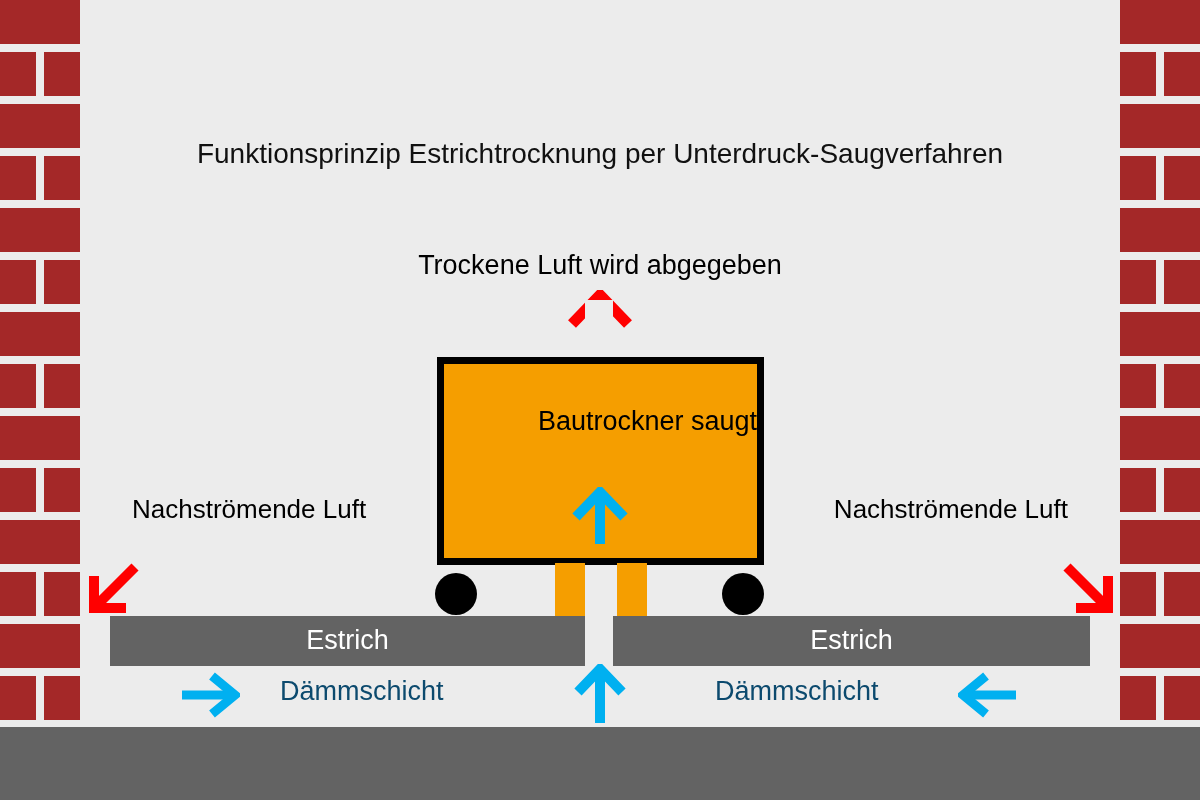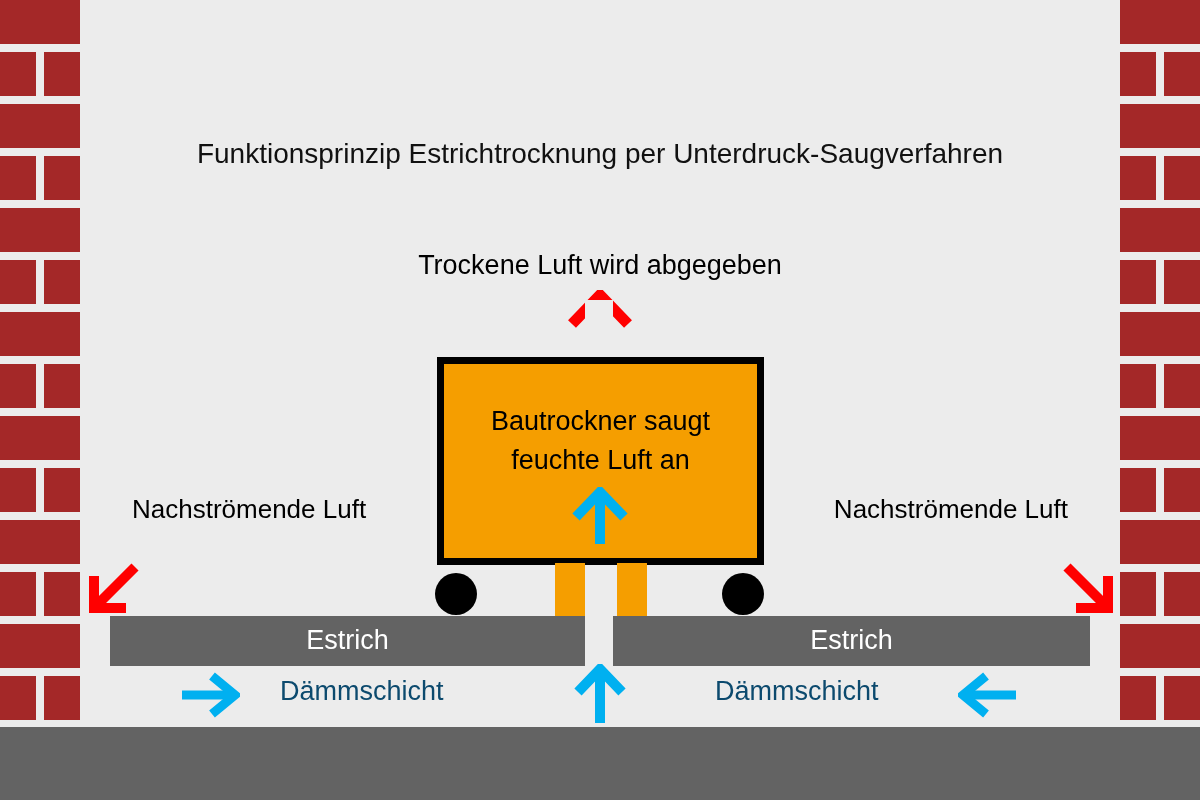--- a/index.html
+++ b/index.html
@@ -82,21 +82,21 @@
     height: 208px;
     background: #f59e00;
     border: 7px solid #000;
     box-sizing: border-box;
   }
   #dryer-text {
     position: absolute;
     left: 0;
     top: 38px;
     width: 100%;
-    text-align: center;
+    text-align: right;
     font-size: 27px;
     color: #000;
     line-height: 1.45;
   }
   .wheel {
     position: absolute;
     top: 573px;
     width: 42px;
     height: 42px;
     border-radius: 50%;
@@ -313,21 +313,20 @@
         <path d="M6 34 L34 5 L62 34" stroke-width="11" stroke-linecap="butt"></path>
       </g>
     </svg>
   </div>
 
   <div id="pipe"></div>
 
   <div id="dryer-box">
     <div id="dryer-text">
       <span>Bautrockner saugt</span><br>
-      <span>feuchte Luft an</span>
     </div>
   </div>
 
   <div class="arrow" id="arrow-up-cyan-box">
     <svg width="56" height="60" viewBox="0 0 56 60">
       <g fill="none" stroke="#00b0f0">
         <path d="M28 57 L28 6" stroke-width="10"></path>
         <path d="M4 30 L28 5 L52 30" stroke-width="10"></path>
       </g>
     </svg>

